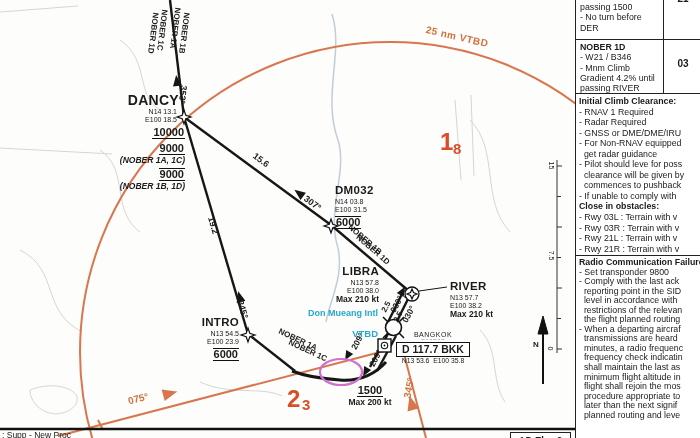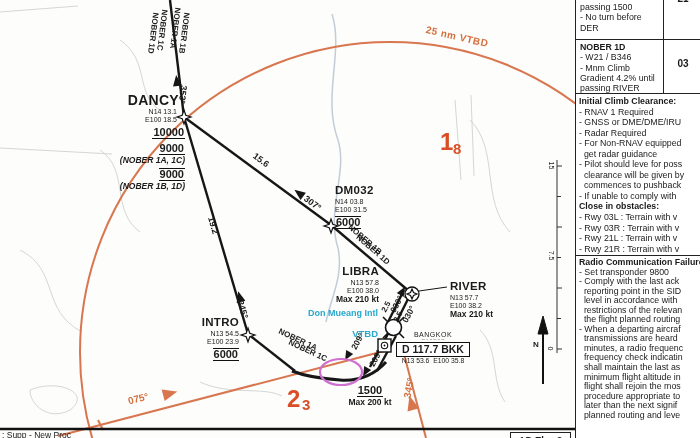--- a/index.html
+++ b/index.html
@@ -244,22 +244,22 @@
       <div class="pline">- Mnm Climb</div>
       <div class="pline">Gradient 4.2% until</div>
       <div class="pline">passing RIVER</div>
       <div class="rcell">
           <div style="top:18px;">03</div>
         </div>
     </div>
     <div class="sec" style="height:159px;">
       <div class="pline hd">Initial Climb Clearance:</div>
       <div class="pline">- RNAV 1 Required</div>
+      <div class="pline">- Radar Required</div>
       <div class="pline">- GNSS or DME/DME/IRU</div>
-      <div class="pline">- Radar Required</div>
       <div class="pline">- For Non-RNAV equipped</div>
       <div class="pline">  get radar guidance</div>
       <div class="pline">- Pilot should leve for poss</div>
       <div class="pline">  clearance will be given by</div>
       <div class="pline">  commences to pushback</div>
       <div class="pline">- If unable to comply with</div>
       <div class="pline hd">Close in obstacles:</div>
       <div class="pline">- Rwy 03L : Terrain with v</div>
       <div class="pline">- Rwy 03R : Terrain with v</div>
       <div class="pline">- Rwy 21L : Terrain with v</div>

